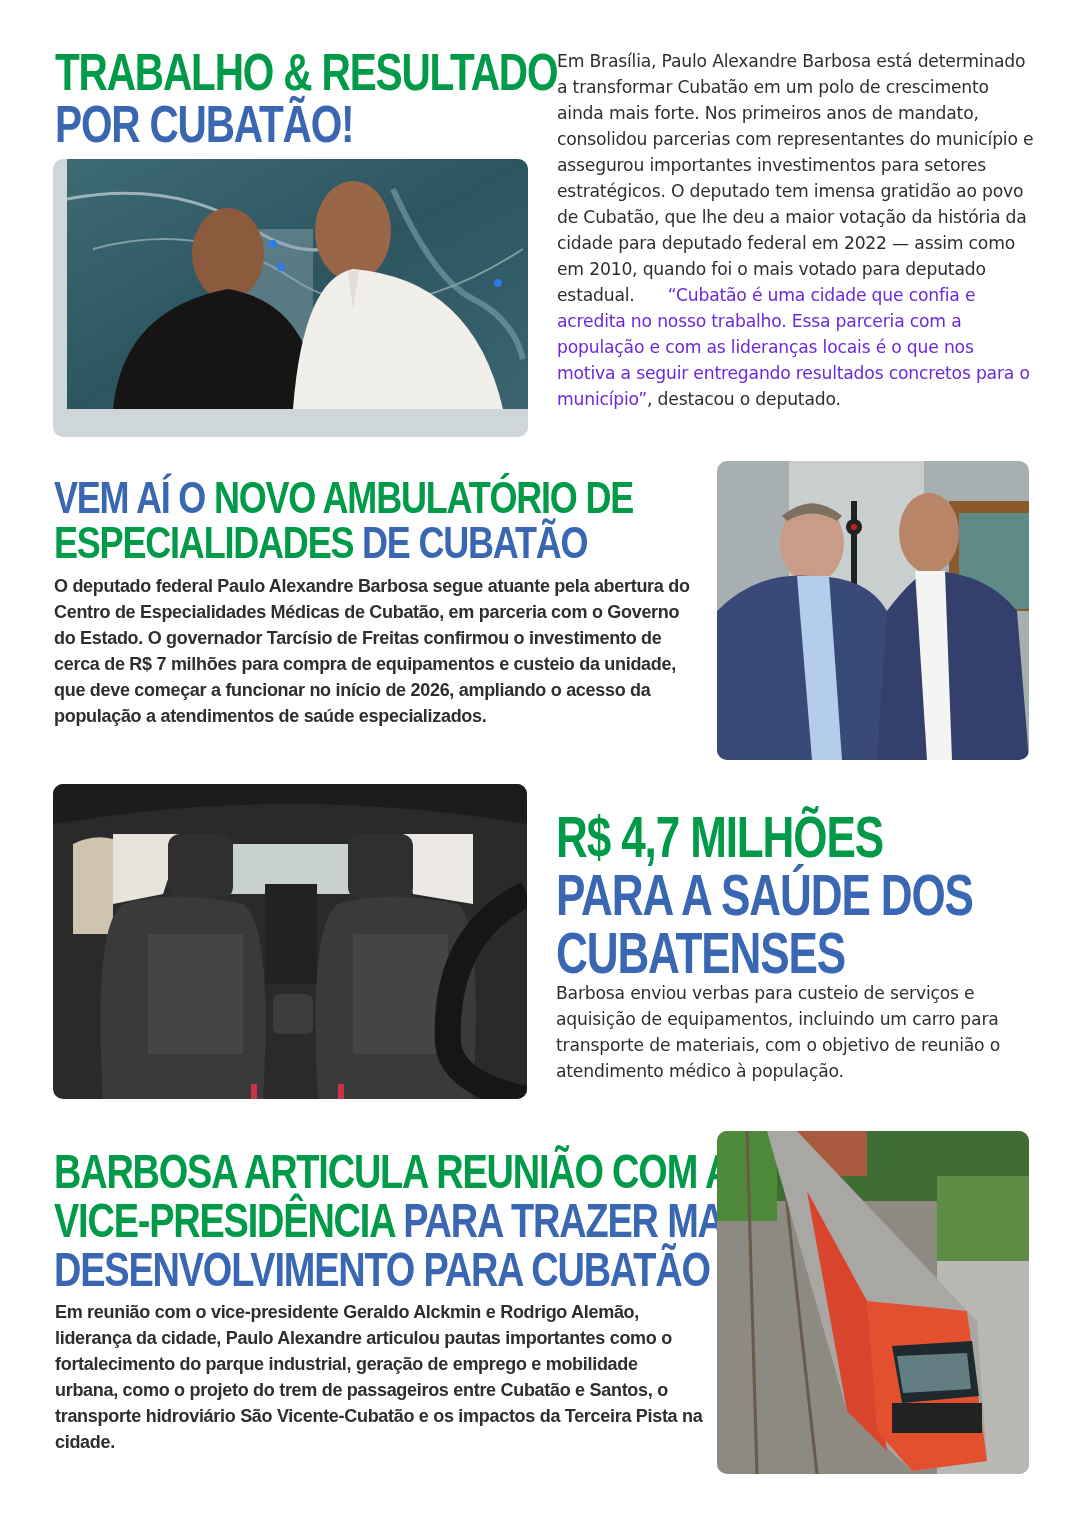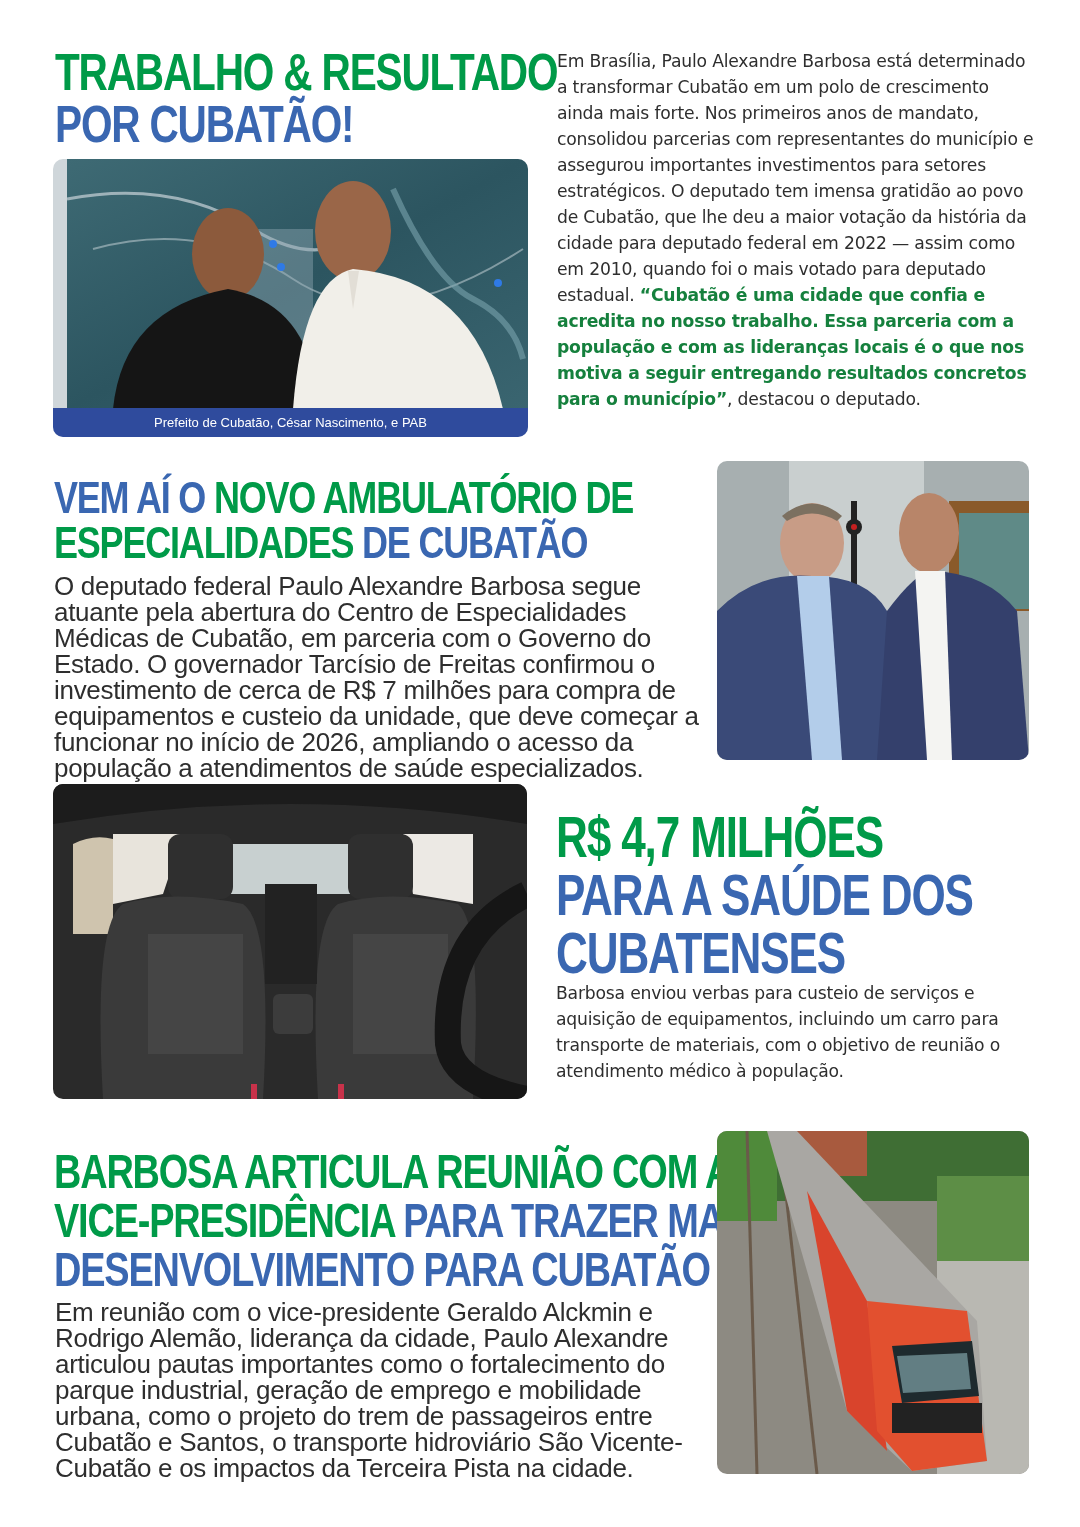--- a/index.html
+++ b/index.html
@@ -19,23 +19,23 @@
   .g { color: #009a48; }
   .b { color: #3a67b1; }
 
   .body-text {
     position: absolute;
     font-size: 17.2px;
     line-height: 26px;
     color: #2e2e2e;
     letter-spacing: -0.2px;
   }
-  .body-text strong { font-weight: 700; color: #15803d; }
+  .body-text strong { font-weight: 400; color: #6d28d9; margin-left: 28px; }
 
-  .narrow { font-family: "Liberation Sans", sans-serif; font-size: 26px; letter-spacing: -0.3px; }
+  .narrow { font-family: "Liberation Sans", sans-serif; font-size: 18px; letter-spacing: -0.3px; font-weight: bold; }
 
   .photo {
     position: absolute;
     border-radius: 10px;
     overflow: hidden;
   }
   .photo svg { display: block; width: 100%; height: 100%; }
 
   .caption-band {
     position: absolute; left: 0; right: 0; bottom: 0;
@@ -76,21 +76,20 @@
       <circle cx="228" cy="108" r="4" fill="#2f7ae6"></circle>
       <circle cx="445" cy="124" r="4" fill="#2f7ae6"></circle>
 
       <ellipse cx="175" cy="95" rx="36" ry="46" fill="#8c5a3c"></ellipse>
       <path d="M60 250 Q70 150 175 130 Q260 145 265 250 Z" fill="#151515"></path>
 
       <ellipse cx="300" cy="72" rx="38" ry="50" fill="#9a6648"></ellipse>
       <path d="M240 250 Q250 120 300 110 Q420 120 450 250 Z" fill="#f1efe9"></path>
       <path d="M295 112 L300 150 L306 112" fill="#e2ded6"></path>
     </svg>
-    <div class="caption-band">Prefeito de Cubatão, César Nascimento, e PAB</div>
   </div>
 
   <p class="body-text" style="left:557px; top:48px; width:480px;">
     <span>Em Brasília, Paulo Alexandre Barbosa está determinado a transformar Cubatão em um polo de crescimento ainda mais forte. Nos primeiros anos de mandato, consolidou parcerias com representantes do município e assegurou importantes investimentos para setores estratégicos. O deputado tem imensa gratidão ao povo de Cubatão, que lhe deu a maior votação da história da cidade para deputado federal em 2022 — assim como em 2010, quando foi o mais votado para deputado estadual. </span><strong>“Cubatão é uma cidade que confia e acredita no nosso trabalho. Essa parceria com a população e com as lideranças locais é o que nos motiva a seguir entregando resultados concretos para o município”</strong><span>, destacou o deputado.</span>
   </p>
 </div>
 
 <div>
   <h2 class="headline" style="left:54px; top:475px; font-size:45px; line-height:45px; transform:scaleX(0.8);">
     <span class="line">

